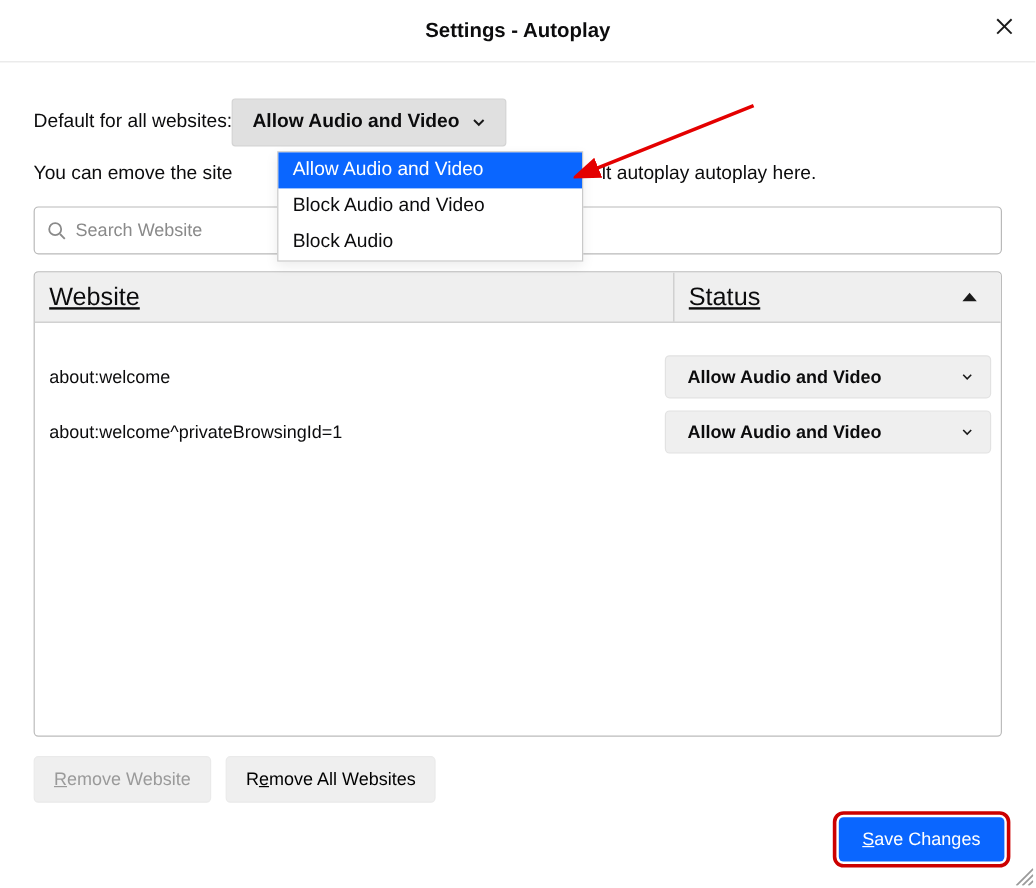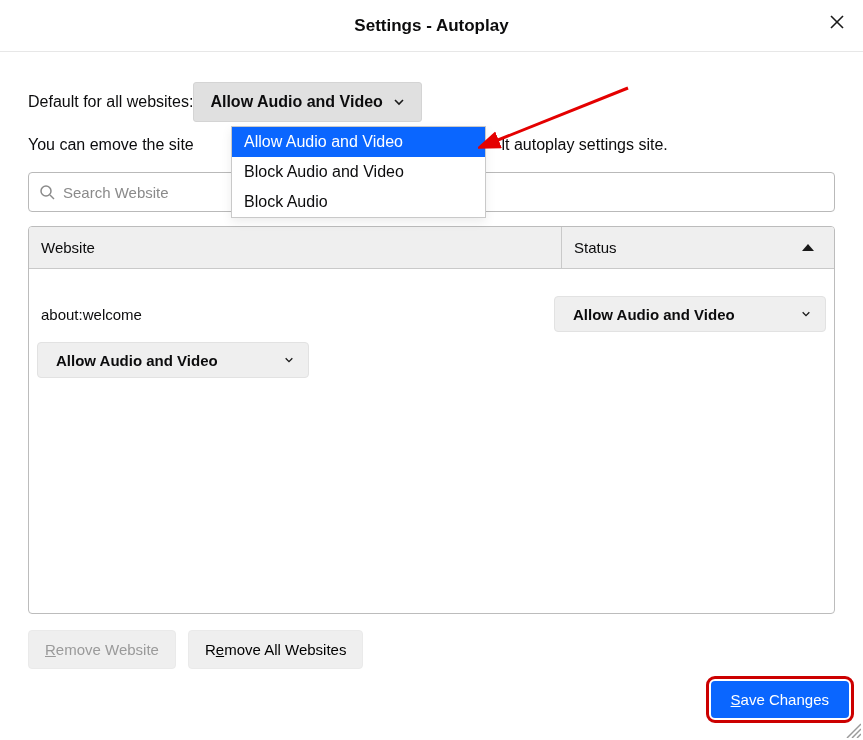--- a/index.html
+++ b/index.html
@@ -20,35 +20,35 @@
   .dropdown .opt { padding: 6px 12px; font-size: 16px; cursor: pointer; }
   .dropdown .opt.selected { background: #0a66ff; color: #fff; }
   
   .search { width: 100%; border: 1px solid #b9b9b9; border-radius: 4px; height: 40px; display: flex; align-items: center; padding: 0 10px; color: #888; background: #fff; margin-bottom: 14px; }
   .search input { border: none; outline: none; flex: 1; font-size: 15px; color: #be185d; background: transparent; }
   .search input::placeholder { color: #8a8a8a; }
   .search svg { width: 16px; height: 16px; margin-right: 8px; stroke: #8a8a8a; }
   
   .table { border: 1px solid #bcbcbc; border-radius: 4px; height: 388px; overflow: hidden; background: #fff; }
   .thead { display: flex; background: #efefef; border-bottom: 1px solid #c9c9c9; height: 42px; align-items: center; }
-  .th { padding: 0 12px; font-size: 15px; font-weight: 400; display: flex; align-items: center; }
+  .th { padding: 0 12px; font-size: 21px; font-weight: 400; display: flex; align-items: center; text-decoration: underline; }
   .th.website { flex: 1; border-right: 1px solid #c9c9c9; height: 100%; display: flex; align-items: center;}
   .th.status { width: 272px; display: flex; justify-content: space-between; align-items: center; height:100%; padding-right: 20px;}
   .tbody { padding: 22px 8px; }
   .trow { display: flex; align-items: center; height: 46px; }
   .tcell.website { flex: 1; padding-left: 4px; font-size: 15px; }
   .tcell.status { width: 272px; }
   .status-select { width: 100%; background: #efefef; border: 1px solid #e2e2e2; border-radius: 4px; height: 36px; display: flex; align-items: center; justify-content: space-between; padding: 0 14px 0 18px; font-size: 15px; font-weight: 600; cursor: pointer; }
   .sort-arrow { width: 0; height: 0; border-left: 6px solid transparent; border-right: 6px solid transparent; border-bottom: 7px solid #1a1a1a; }
   .chev-down { width: 10px; height: 10px; }
   
   .footer-row1 { display: flex; gap: 12px; margin-top: 16px; align-items: flex-end; }
   .btn-grey { background: #efefef; border: 1px solid #eaeaea; border-radius: 4px; padding: 10px 16px; font-size: 15px; cursor: pointer; font-family: inherit; }
   .btn-grey.disabled { color: #9a9a9a; cursor: default; }
-  .footer-row2 { position: absolute; right: 12px; bottom: 20px; display: flex; gap: 29px; align-items: flex-end; }
+  .footer-row2 { position: absolute; right: 24px; bottom: 20px; display: flex; gap: 29px; align-items: flex-end; }
   .btn-primary { background: #0a66ff; color: #fff; border: none; border-radius: 4px; padding: 10px 20px; font-size: 15px; font-weight: 400; cursor: pointer; font-family: inherit; }
   .highlight-red { outline: 3px solid #cc0000; outline-offset: 0px; border-radius: 6px; padding: 2px;}
   .underline-letter { text-decoration: underline; }
   
   .arrow { position: absolute; left: 478px; top: 80px; z-index: 30; pointer-events:none;}
   
   .grip { position: absolute; right: 2px; bottom: 2px; width: 18px; height: 18px; }
   .grip svg { width: 18px; height: 18px; }
 </style>
 </head>
@@ -74,21 +74,21 @@
         <span>Allow Audio and Video</span>
         <svg class="chev" width="12" height="12" viewBox="0 0 12 12">
             <polyline points="2,4 6,8 10,4" fill="none" stroke="#1a1a1a" stroke-width="1.6"></polyline>
           </svg>
       </div>
     </div>
 
     <div class="desc">
       <span>You can emove the site</span>
       <span style="visibility:hidden">XXXXXXXXXXXXXXXXXXXXXXXXXXXX</span>
-      <span>lt autoplay settings site.</span>
+      <span>lt autoplay autoplay here.</span>
     </div>
 
     <div class="search">
       <svg viewBox="0 0 16 16">
           <circle cx="7" cy="7" r="5" fill="none" stroke="#8a8a8a" stroke-width="1.5"></circle>
           <line x1="11" y1="11" x2="15" y2="15" stroke="#8a8a8a" stroke-width="1.5"></line>
         </svg>
       <input type="text" placeholder="Search Website" style="">
     </div>
 
@@ -108,20 +108,21 @@
           <div class="tcell status">
             <div class="status-select">
               <span>Allow Audio and Video</span>
               <svg class="chev-down" viewBox="0 0 12 12">
                   <polyline points="2,4 6,8 10,4" fill="none" stroke="#1a1a1a" stroke-width="1.6"></polyline>
                 </svg>
             </div>
           </div>
         </div>
         <div class="trow">
+          <div class="tcell website">about:welcome^privateBrowsingId=1</div>
           <div class="tcell status">
             <div class="status-select">
               <span>Allow Audio and Video</span>
               <svg class="chev-down" viewBox="0 0 12 12">
                   <polyline points="2,4 6,8 10,4" fill="none" stroke="#1a1a1a" stroke-width="1.6"></polyline>
                 </svg>
             </div>
           </div>
         </div>
       </div>

